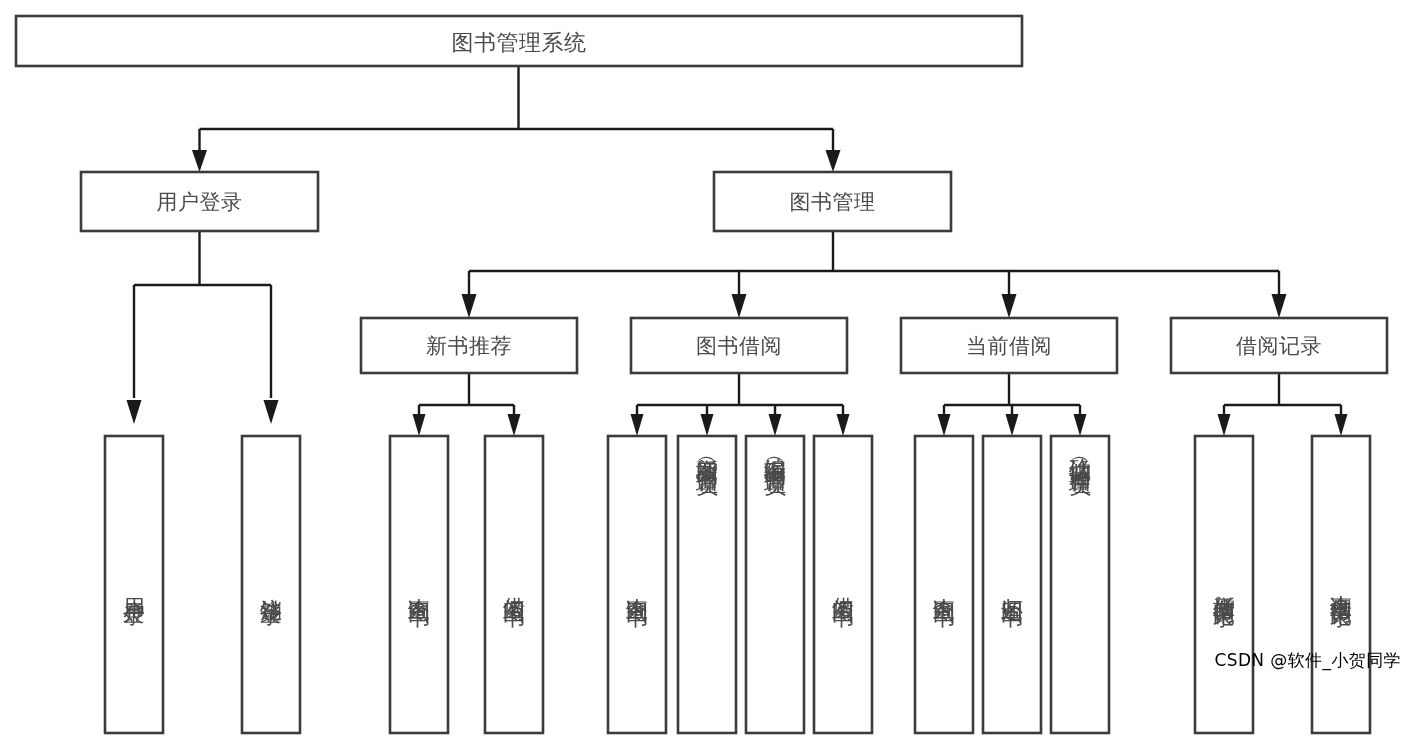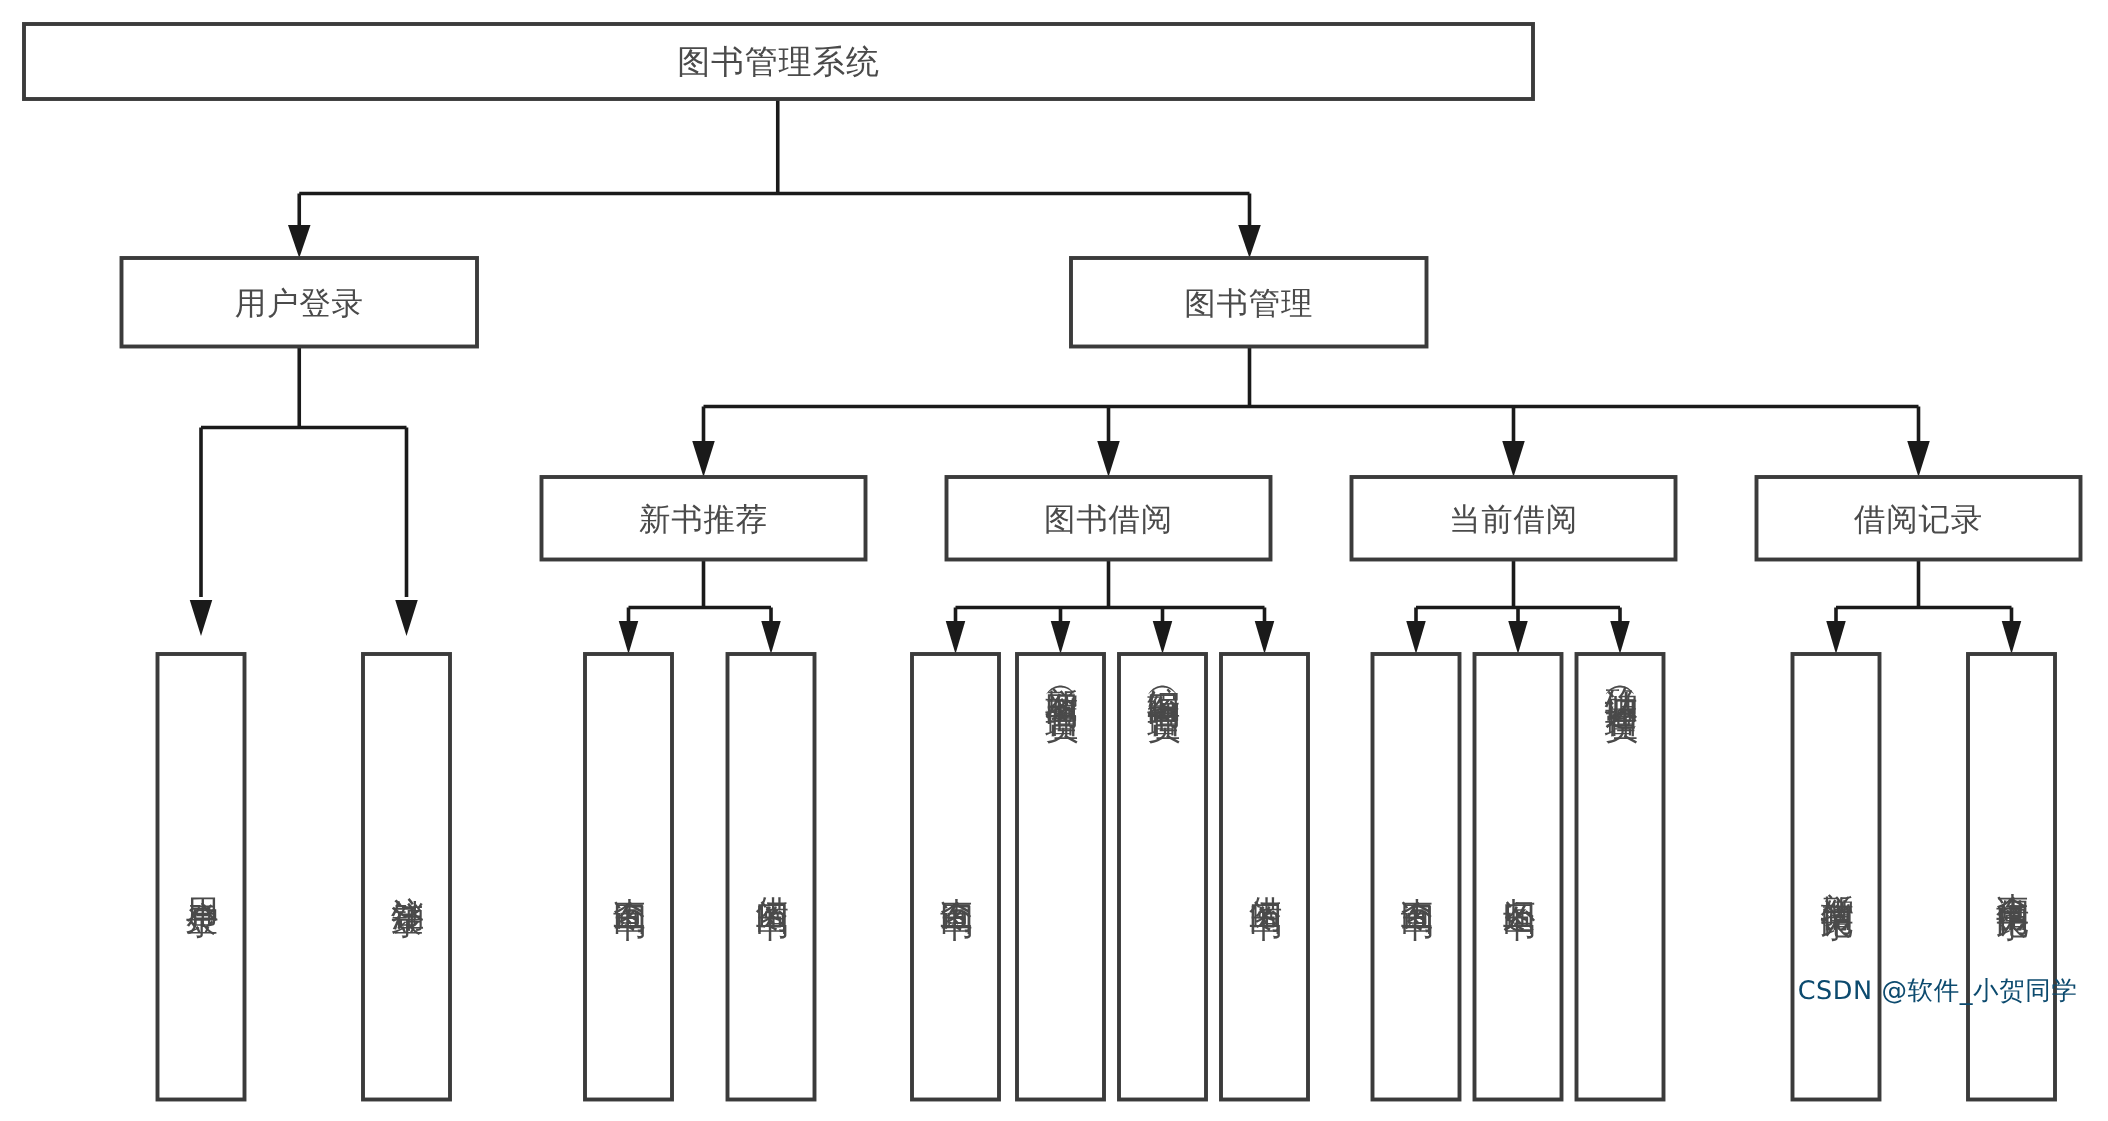--- a/index.html
+++ b/index.html
@@ -66,25 +66,25 @@
     font-family: "DejaVu Sans", "Liberation Sans", sans-serif;
     font-size: 22px;
     line-height: 1.08;
     color: #4a4a4a;
     letter-spacing: 2.5px;
     white-space: nowrap;
     text-align: center;
   }
   .watermark {
     position: absolute;
-    right: 20px;
+    right: 4px;
     bottom: 7px;
     font-family: "DejaVu Sans", "Liberation Sans", sans-serif;
     font-size: 17px;
-    color: #0c4a6e;
+    color: #000000;
     letter-spacing: 0.4px;
     white-space: nowrap;
   }
 </style>
 </head>
 <body>
 
 <div id="diagram-root">
 
   <svg id="diagram-canvas" viewBox="0 0 1405 747">

